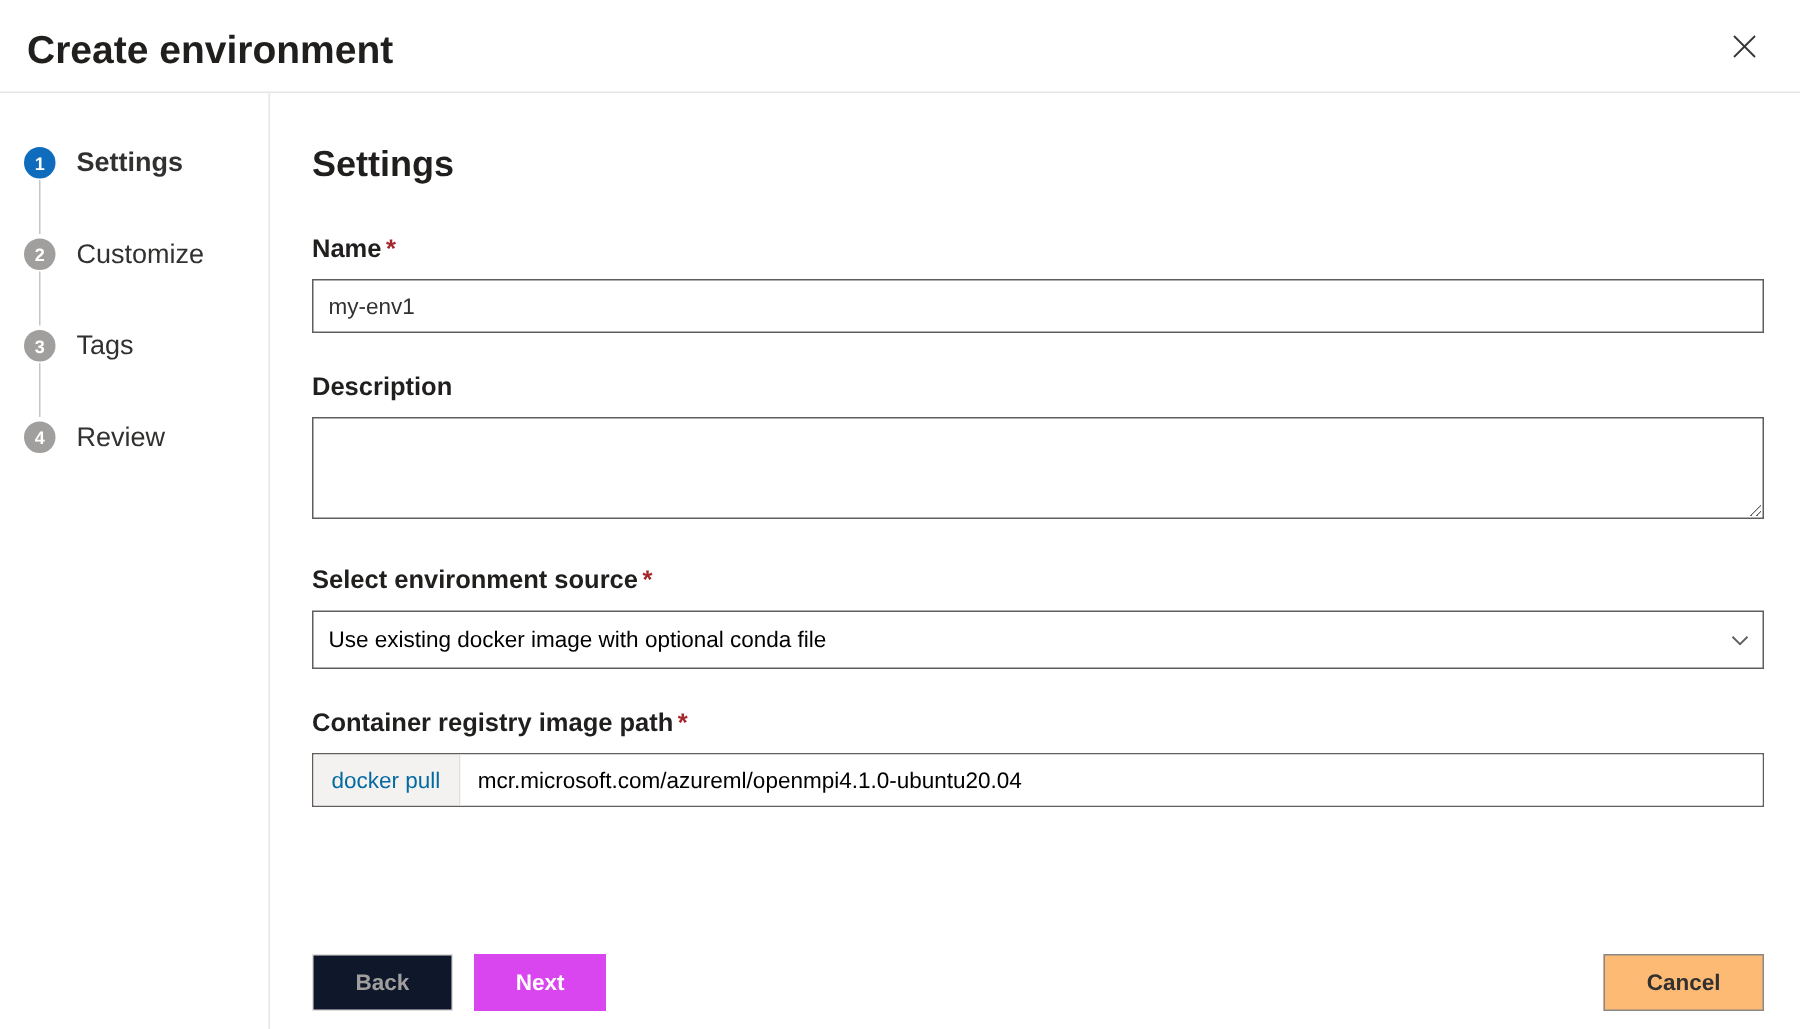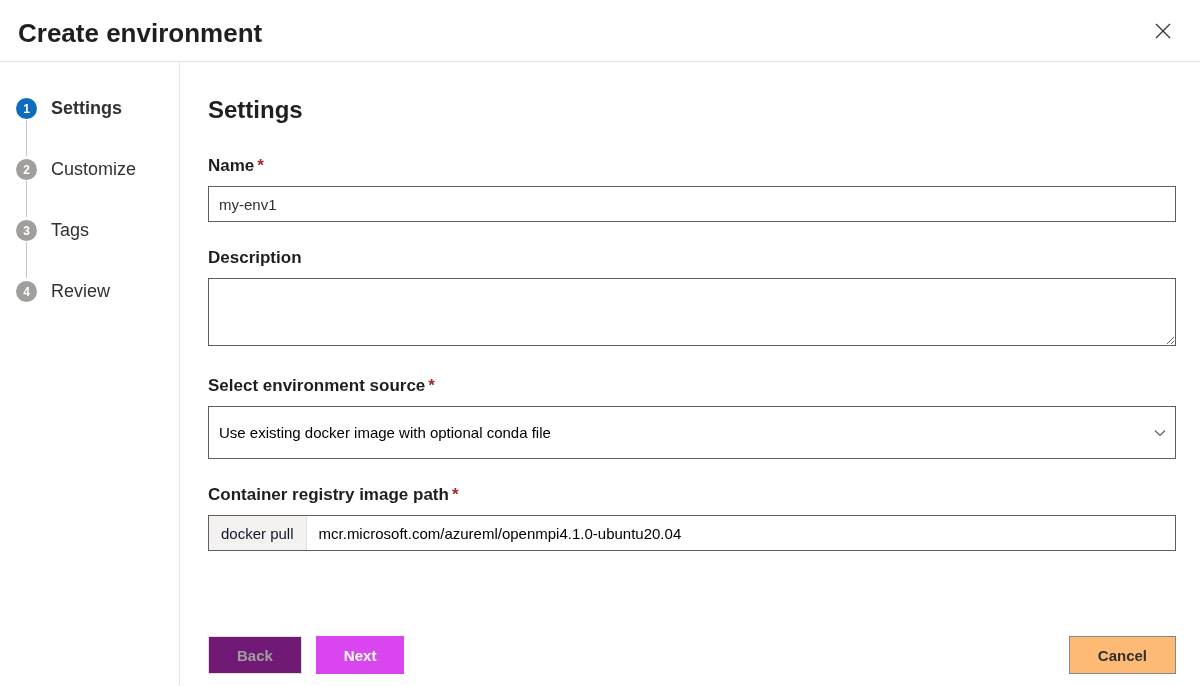--- a/index.html
+++ b/index.html
@@ -116,21 +116,21 @@
       height: 68px;
       padding: 6px 10px;
       border: 1px solid #605e5c;
       font-size: 15px;
       font-family: inherit;
       resize: both;
     }
     .select-wrapper { position: relative; }
     .select-input {
       width: 100%;
-      height: 53px;
+      height: 39px;
       padding: 6px 30px 6px 10px;
       border: 1px solid #605e5c;
       font-size: 15px;
       font-family: inherit;
       background: #fff;
       appearance: none;
       cursor: pointer;
     }
     .select-chevron {
       position: absolute;
@@ -141,21 +141,21 @@
     }
     .prefix-input {
       display: flex;
       border: 1px solid #605e5c;
       height: 36px;
     }
     .prefix-label {
       background: #f3f2f1;
       padding: 2px 12px;
       font-size: 15px;
-      color: #0f172a;
+      color: #0369a1;
       border-right: 1px solid #e1dfdd;
       display: flex;
       align-items: center;
     }
     .prefix-value {
       flex: 1;
       border: none;
       padding: 6px 12px;
       font-size: 15px;
       font-family: inherit;
@@ -169,21 +169,21 @@
     .btn {
       height: 38px;
       padding: 0 28px;
       font-size: 15px;
       font-weight: 600;
       font-family: inherit;
       border: none;
       cursor: pointer;
     }
     .btn-back {
-      background: #701a75;
+      background: #0f172a;
       border: 1px solid #e1dfdd;
       color: #a19f9d;
       cursor: not-allowed;
     }
     .btn-primary {
       background: #d946ef;
       color: #fff;
     }
     .btn-cancel {
       margin-left: auto;

